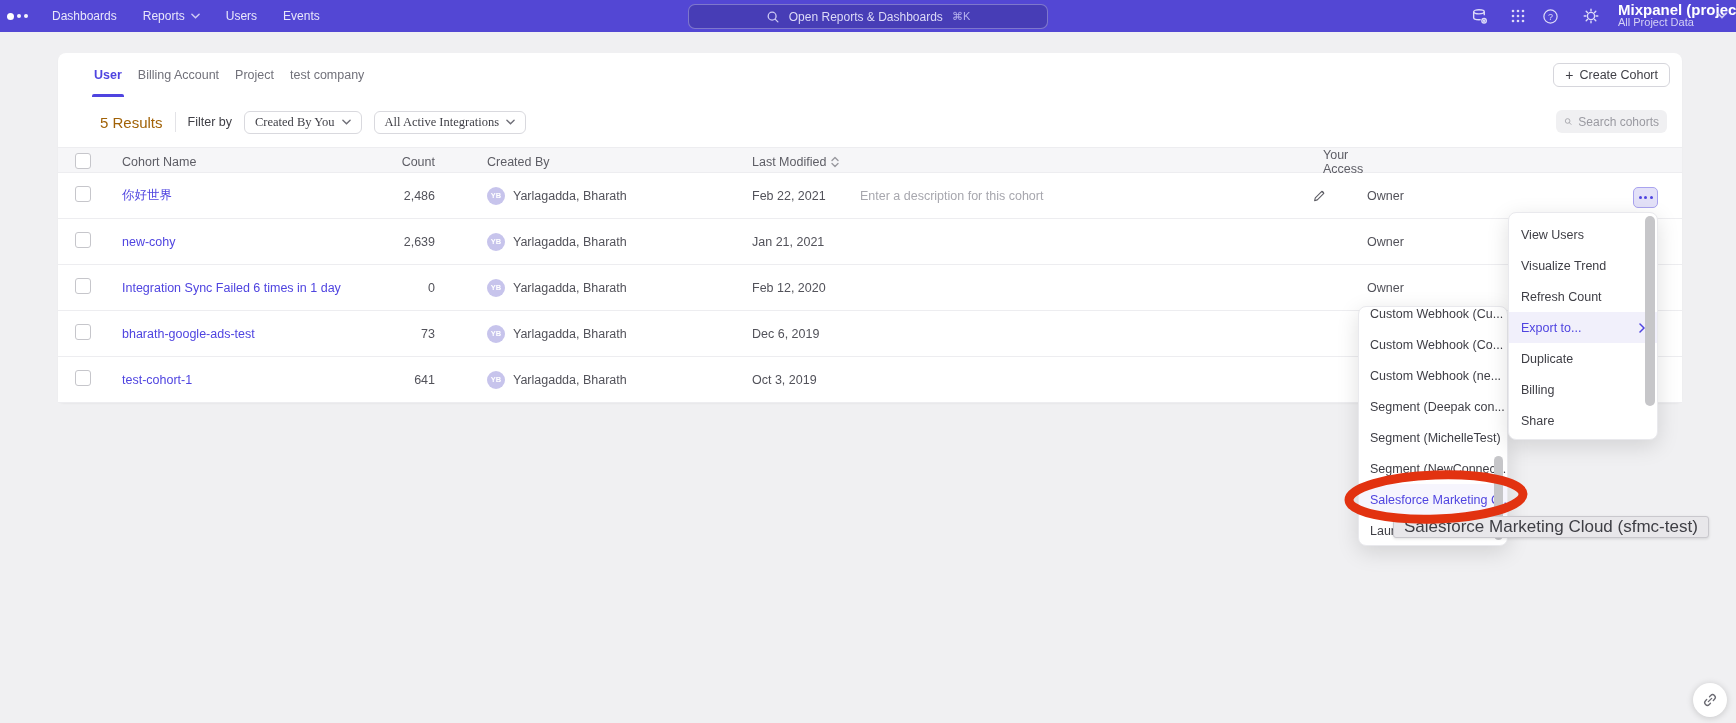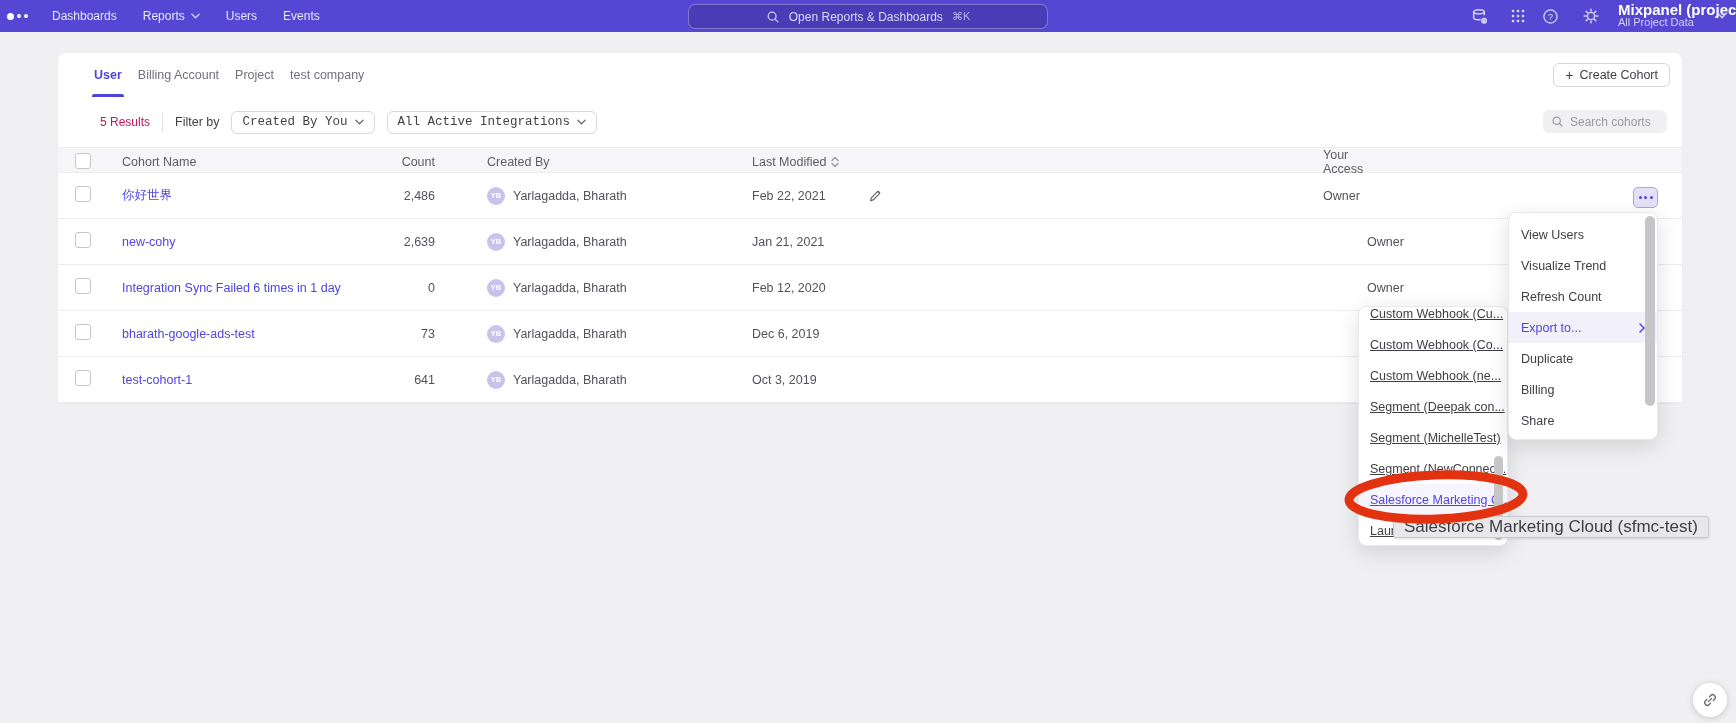--- a/index.html
+++ b/index.html
@@ -35,27 +35,27 @@
          cursor:pointer; position:relative; white-space:nowrap; }
   .tab.active { color:#4f44e0; font-weight:bold;margin-left:17px; }
   .tab.active::after { content:""; position:absolute; left:6px; right:6px; bottom:0; height:3px;
                        background:#4f44e0; border-radius:2px 2px 0 0; }
   .create-btn { position:absolute; right:12px; top:10px; height:24px; padding:0 11px; background:#fff;
                 border:1px solid #d6d6dc; border-radius:6px; font-size:12.5px; color:#3f3f46;
                 display:flex; align-items:center; gap:6px; cursor:pointer; font-family:inherit; }
   .create-btn .plus { font-size:14px; color:#3f3f46; line-height:1; }
 
   .toolbar { height:50px; display:flex; align-items:center; padding-left:42px; gap:12px; position:relative; }
-  .results { font-size:12px; color:#be185d; white-space:nowrap;text-align:center; }
+  .results { font-size:15px; color:#a16207; white-space:nowrap;text-align:center; }
   .tdivider { width:1px; height:20px; background:#e3e3e7; }
   .filter-by { font-size:12.5px; color:#3f3f46; white-space:nowrap; }
   .pill { height:23px; border:1px solid #d9d9de; border-radius:6px; background:#fff; padding:0 10px;
           display:flex; align-items:center; gap:7px; font-size:12.5px; color:#3f3f46; cursor:pointer;
-          font-family:Liberation Mono, monospace; white-space:nowrap; }
-  .search-cohorts { position:absolute; right:15px; top:13px; width:124px; height:23px; background:#f0f0f2;
+          font-family:Liberation Serif, serif; white-space:nowrap; }
+  .search-cohorts { position:absolute; right:15px; top:13px; width:111px; height:23px; background:#f0f0f2;
                     border-radius:6px; display:flex; align-items:center; gap:6px; padding:0 8px; cursor:text; }
   .search-cohorts .ph { font-size:12px; color:#9a9aa1; white-space:nowrap; }
 
   
   .thead, .trow { display:grid;
     grid-template-columns:40px 281px 56px 317px 108px 444px 44px 270px 64px; align-items:center; }
   .thead { height:26px; background:#f6f6f8; border-top:1px solid #ededf0; border-bottom:1px solid #ededf0;
            font-size:12.5px; color:#5d5d65; }
   .trow { height:46px; border-bottom:1px solid #ededf0; font-size:12.5px; color:#52525a; background:#fff; }
   .cb-cell { padding-left:17px; }
@@ -84,21 +84,21 @@
   .context-menu { left:1508px; top:212px; width:150px; height:228px; padding-top:6px; z-index:30; }
   .menu-item { height:31px; display:flex; align-items:center; padding:0 12px; font-size:12.5px;
                color:#3e3e45; cursor:pointer; white-space:nowrap; }
   .menu-item.hl { background:#f1f0fb; color:#4f44e0; justify-content:space-between; }
   .msb { position:absolute; border-radius:5px; background:#c6c6c9; z-index:35; }
   .msb.main { left:1645px; top:216px; width:10px; height:190px; }
   .msb.sub { left:1494px; top:456px; width:9px; height:84px; }
 
   .submenu { left:1358px; top:306px; width:150px; height:240px; z-index:28; }
   .submenu .list { margin-top:-9px; }
-  .submenu .menu-item { padding:0 11px;text-decoration:underline; }
+  .submenu .menu-item { padding:0 11px; }
   .submenu .menu-item.hl2 { background:#f6f5fd; color:#4f44e0; }
 
   .tooltip { position:absolute; left:1393px; top:516px; height:22px; background:#e8e7ea;
              border:1px solid #c9c8cd; border-radius:3px; padding:0 10px; display:flex; align-items:center;
              font-size:17px; color:#3e3e44; white-space:nowrap; z-index:40;
              box-shadow:0 1px 3px rgba(0,0,0,0.12); }
 
   .red-ellipse { position:absolute; left:1340px; top:465px; z-index:45; pointer-events:none; }
 
   .fab { position:absolute; left:1693px; top:683px; width:34px; height:34px; border-radius:50%;
@@ -240,20 +240,21 @@
 
   <div class="trow">
     <div class="cb-cell"><span class="checkbox"></span></div>
     <div class="name-cell"><a class="cohort-link">你好世界</a></div>
     <div class="count-cell">2,486</div>
     <div class="creator-cell">
         <span class="avatar">YB</span>
         <span>Yarlagadda, Bharath</span>
       </div>
     <div class="lm-cell">Feb 22, 2021</div>
+    <div class="desc-cell"><span class="desc-ph">Enter a description for this cohort</span></div>
     <div class="pencil-cell">
       <svg width="14" height="14" viewBox="0 0 14 14" fill="none" stroke="#5f5f66" stroke-width="1.1" stroke-linejoin="round">
           <path d="M10.2 2.1l1.7 1.7M2.6 11.6l.7-2.7 6.5-6.5 2 2-6.5 6.5z"></path>
         </svg>
     </div>
     <div class="access-cell">Owner</div>
     <div></div>
   </div>
 
   <div class="trow">

